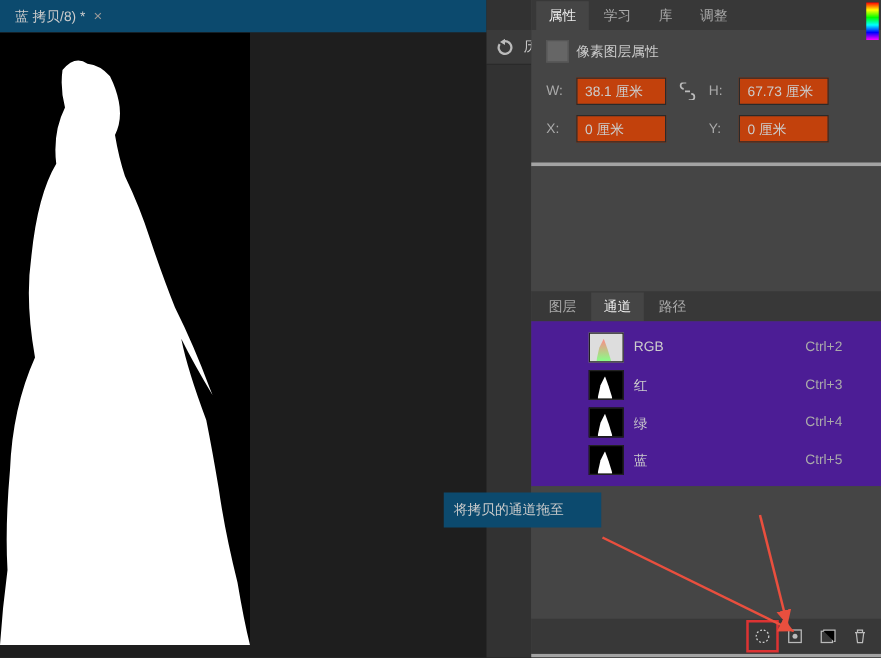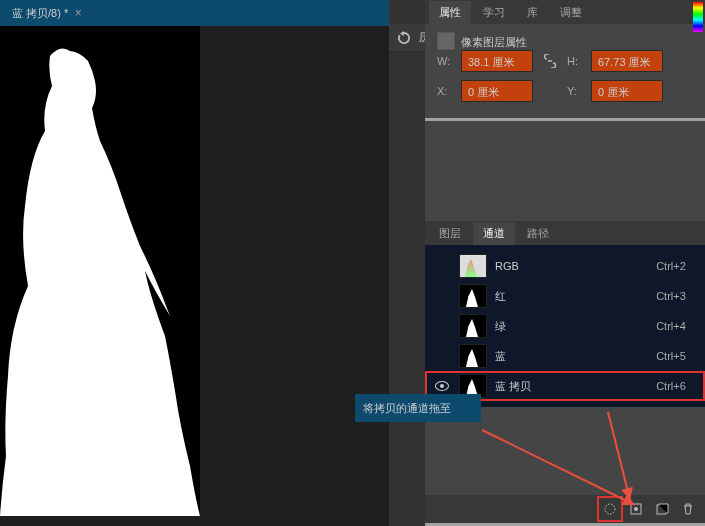--- a/index.html
+++ b/index.html
@@ -15,27 +15,27 @@
 .middle-strip{width:36px;background:#323232}
 .right-panels{width:280px;background:#454545;display:flex;flex-direction:column}
 .panel-group{border-bottom:3px solid #a3a3a3}
 .sub-tabs{display:flex;align-items:center;height:24px;background:#383838;gap:2px;padding:0 4px}
 .sub-tab{padding:4px 10px;cursor:pointer;color:#aaa}
 .sub-tab.active{background:#454545;color:#eee}
 .color-bar{position:absolute;right:2px;top:2px;width:10px;height:30px;background:linear-gradient(to bottom,#ff0000,#ffff00,#00ff00,#00ffff,#0000ff,#ff00ff)}
 .history-row{display:flex;align-items:center;height:28px;padding:0 8px;gap:8px;background:#3a3a3a;border-bottom:1px solid #2a2a2a}
 .hist-icon{width:16px;height:16px;display:flex;align-items:center;justify-content:center}
 .props-body{padding:8px 12px}
-.props-title{display:flex;align-items:flex-end;gap:6px;margin-bottom:0}
+.props-title{display:flex;align-items:center;gap:6px;margin-bottom:12px}
 .props-icon{width:18px;height:18px;background:#666;border:1px solid #555}
 .prop-row{display:flex;align-items:center;margin-bottom:8px;gap:6px}
 .prop-label{width:18px;color:#aaa}
 .prop-input{width:72px;height:22px;background:#c2410c;border:1px solid #2a2a2a;padding:0 6px;line-height:22px}
 .link-btn{width:22px;height:20px;display:flex;align-items:center;justify-content:center;color:#aaa}
-.channels-body{padding:6px 0;background:#0f172a}
+.channels-body{padding:6px 12px;background:#4c1d95}
 .channel-row{display:flex;align-items:center;height:30px;padding:0 8px;gap:8px}
 .channel-row.selected{outline:2px solid #d33;outline-offset:-2px}
 .vis-col{width:18px;display:flex;justify-content:center}
 .eye-icon{width:14px;height:10px;border:1px solid #ccc;border-radius:50%;position:relative}
 .eye-icon::after{content:"";position:absolute;left:4px;top:2px;width:4px;height:4px;border-radius:50%;background:#ccc}
 .ch-thumb{width:28px;height:24px;background:#ddd;border:1px solid #222;position:relative;overflow:hidden}
 .ch-thumb.dark{background:#000}
 .ch-thumb .mini{position:absolute;left:6px;top:4px;width:12px;height:18px;background:#fff;clip-path:polygon(50% 0,20% 40%,0 100%,100% 100%,75% 45%)}
 .ch-thumb.rgb .mini{background:linear-gradient(#f88,#8f8);left:5px}
 .ch-name{flex:1}
@@ -149,30 +149,20 @@
             <div class="ch-shortcut">Ctrl+4</div>
           </div>
           <div class="channel-row">
             <div class="vis-col"></div>
             <div class="ch-thumb dark">
               <div class="mini"></div>
             </div>
             <div class="ch-name">蓝</div>
             <div class="ch-shortcut">Ctrl+5</div>
           </div>
-          <div class="channel-row selected">
-            <div class="vis-col">
-              <div class="eye-icon"></div>
-            </div>
-            <div class="ch-thumb dark">
-              <div class="mini"></div>
-            </div>
-            <div class="ch-name">蓝 拷贝</div>
-            <div class="ch-shortcut">Ctrl+6</div>
-          </div>
         </div>
       <div class="panel-spacer"></div>
       <div class="channel-footer">
         <div class="foot-btn hl">
           <svg width="14" height="14" viewBox="0 0 14 14">
               <circle cx="7" cy="7" r="5" stroke="#ccc" fill="none" stroke-dasharray="1.5 1.5"></circle>
             </svg>
         </div>
         <div class="foot-btn">
           <svg width="14" height="14" viewBox="0 0 14 14">

